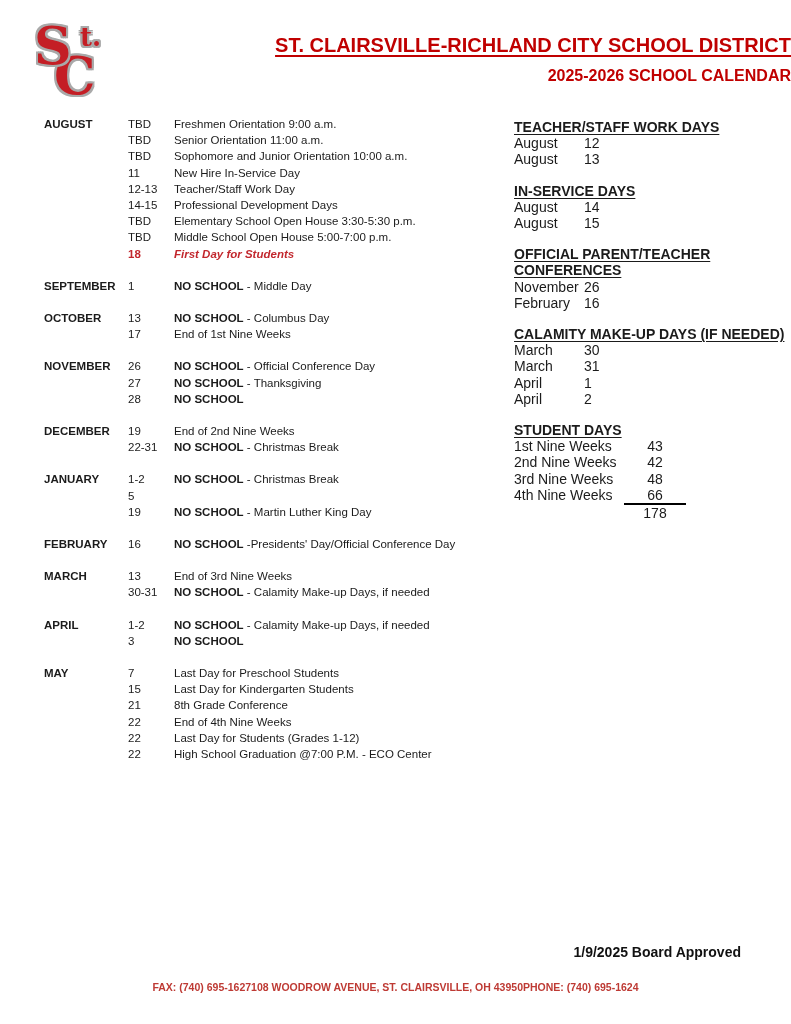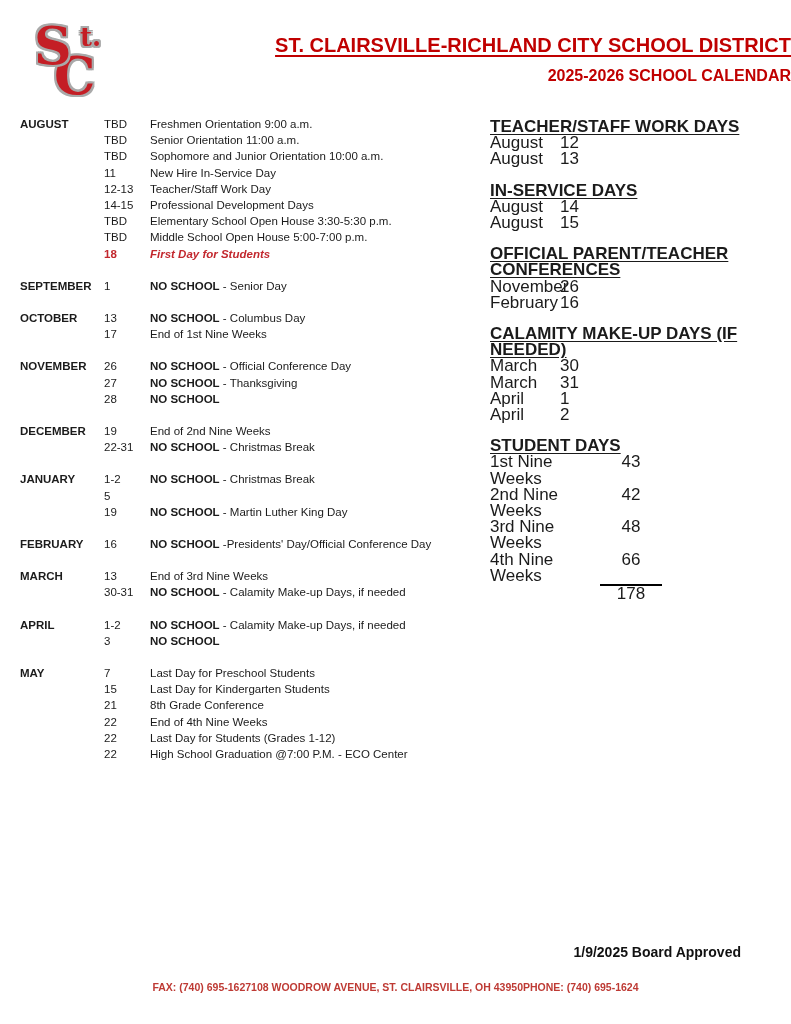--- a/index.html
+++ b/index.html
@@ -23,35 +23,35 @@
   .l-c { left:24px; top:32px; font-size:52px; z-index:2; }
 
   .titles { padding-top:33px; text-align:right; }
   .doc-title {
     color:#c00000; font-weight:bold; font-size:20px; line-height:24px;
     text-decoration:underline; text-underline-offset:3px;
   }
   .doc-subtitle { color:#c00000; font-weight:bold; font-size:16px; margin-top:10px; }
 
   
-  .main { display:flex; padding-left:20px; margin-top:16px; }
+  .main { display:flex; padding-left:44px; margin-top:16px; }
   .left { width:470px; }
   .month {
     display:grid; grid-template-columns:84px 46px 1fr;
     font-size:11.5px; line-height:16.2px; margin-bottom:16px;
   }
   .mname { grid-column:1; font-weight:bold; }
   .mdate { grid-column:2; }
   .mdesc { grid-column:3; }
   .b { font-weight:bold; }
   .red  { color:#c2272d; }
   .bold { font-weight:bold; }
   .ital { font-style:italic; }
 
-  .right { flex:1; padding-top:3px; font-size:17px; line-height:16.2px; }
+  .right { flex:1; padding-top:3px; font-size:14px; line-height:16.2px; }
   .rsec { margin-bottom:15px; }
   .rtitle { font-weight:bold; text-decoration:underline; text-underline-offset:2px; }
   .rrow { display:grid; grid-template-columns:70px 1fr; }
   .student .rrow { grid-template-columns:110px 62px; }
   .student .num { text-align:center; }
   .student .total-num { text-align:center; border-top:2.5px solid #000; }
 
   
   .approved { position:absolute; top:944px; right:50px; font-weight:bold;
               font-size:14px; color:#111; }
@@ -98,21 +98,21 @@
         <div class="mdesc"><span class="b"></span><span>Elementary School Open House 3:30-5:30 p.m.</span></div>
         <div class="mdate">TBD</div>
         <div class="mdesc"><span class="b"></span><span>Middle School Open House 5:00-7:00 p.m.</span></div>
         <div class="mdate red bold">18</div>
         <div class="mdesc red bold ital"><span>First Day for Students</span></div>
       </div>
 
       <div class="month">
         <div class="mname">SEPTEMBER</div>
         <div class="mdate">1</div>
-        <div class="mdesc"><span class="b">NO SCHOOL</span><span> - Senior Day</span></div>
+        <div class="mdesc"><span class="b">NO SCHOOL</span><span> - Middle Day</span></div>
       </div>
 
       <div class="month">
         <div class="mname">OCTOBER</div>
         <div class="mdate">13</div>
         <div class="mdesc"><span class="b">NO SCHOOL</span><span> - Columbus Day</span></div>
         <div class="mdate">17</div>
         <div class="mdesc"><span class="b"></span><span>End of 1st Nine Weeks</span></div>
       </div>
 

